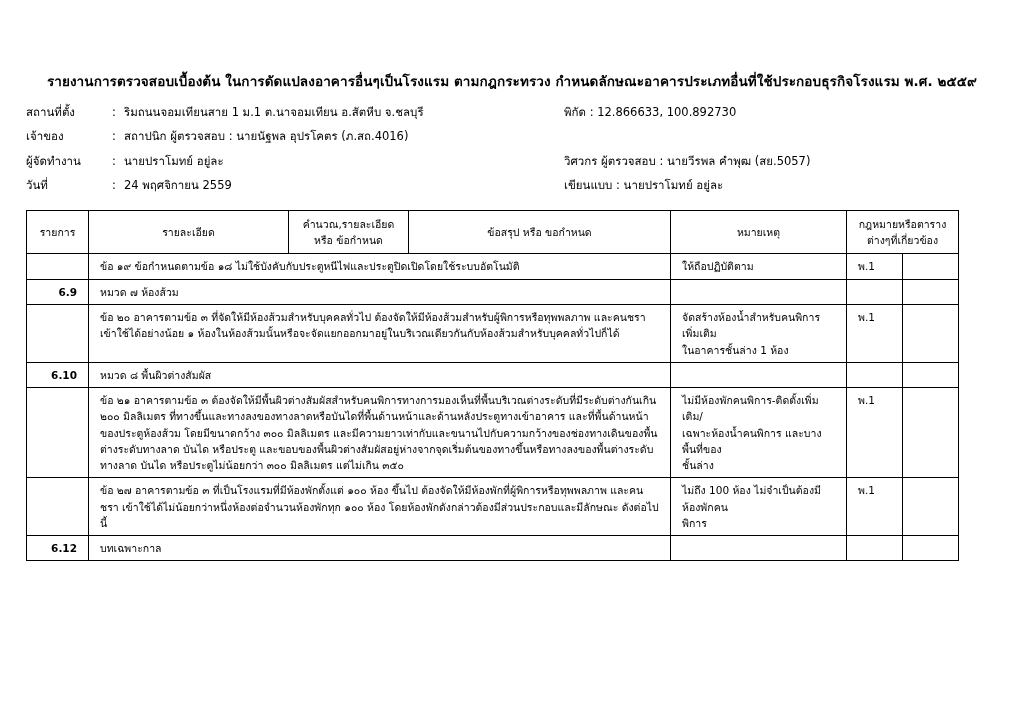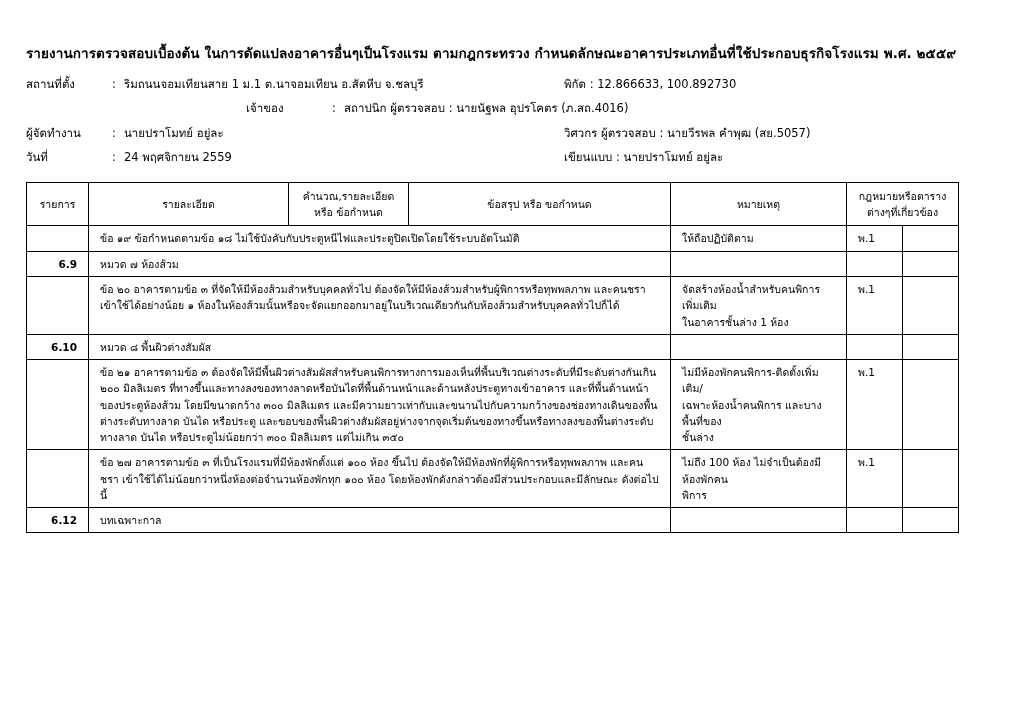--- a/index.html
+++ b/index.html
@@ -16,36 +16,36 @@
     overflow: hidden;
   }
   .page {
     position: relative;
     width: 1024px;
     height: 724px;
     box-sizing: border-box;
     padding: 0 26px;
   }
   .doc-title {
+    text-align: center;
     font-size: 13.5px;
     font-weight: bold;
-    margin-top: 44px;
+    margin-top: 72px;
     letter-spacing: 0.1px;
     line-height: 1.4;
   }
   .meta {
     margin-top: 14px;
     font-size: 11.5px;
   }
   .meta-row {
     display: flex;
     align-items: baseline;
     margin-bottom: 9px;
     line-height: 1.35;
-    justify-content: center;
   }
   .meta-label {
     width: 86px;
     flex: 0 0 86px;
   }
   .meta-colon {
     width: 12px;
     flex: 0 0 12px;
   }
   .meta-value {

